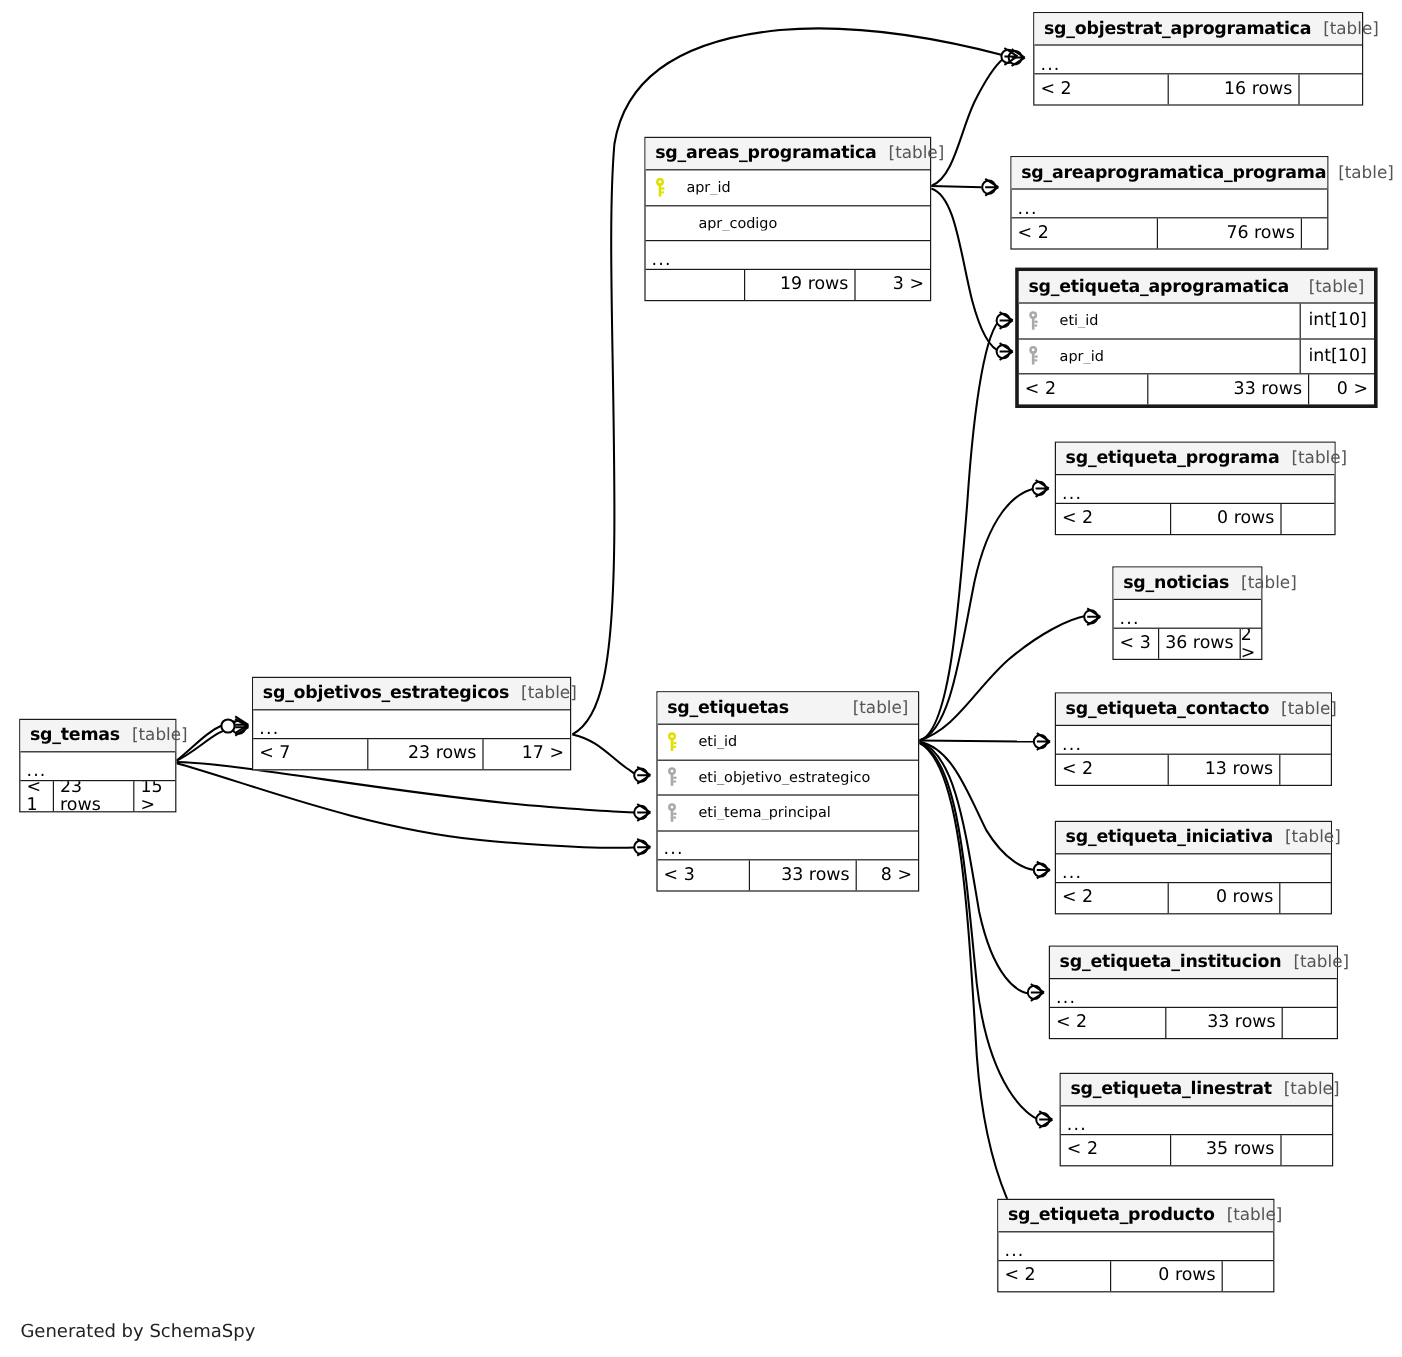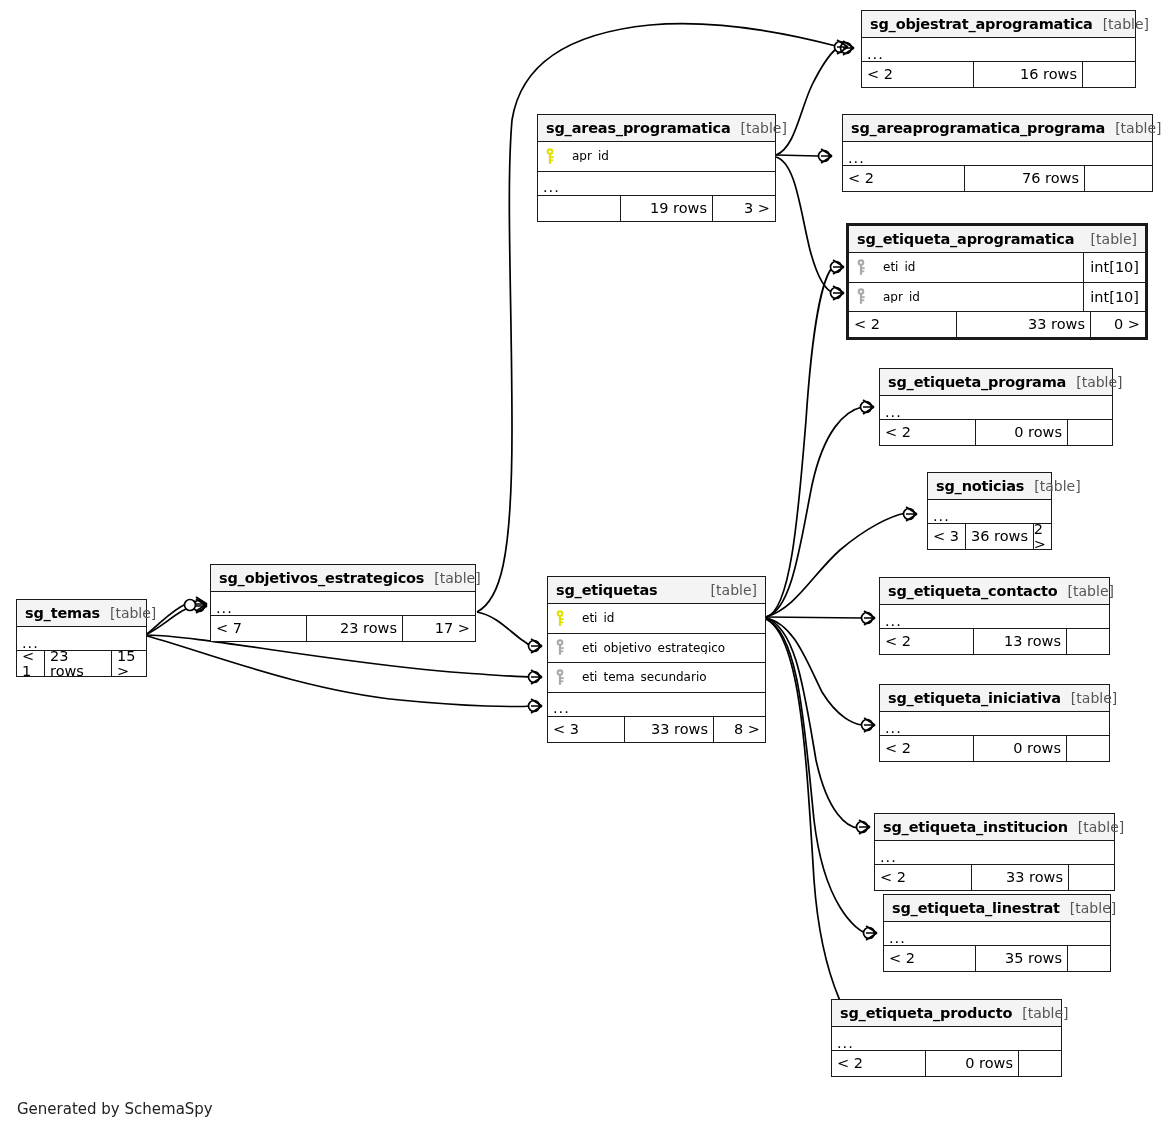--- a/index.html
+++ b/index.html
@@ -245,28 +245,32 @@
             <svg class="keyicon" width="12" height="17" viewBox="0 0 12 17">
               <circle cx="5" cy="3.6" r="3.3" fill="#e0e000"></circle>
               <circle cx="5" cy="3.6" r="1.2" fill="#ffffff"></circle>
               <rect x="3.9" y="5.6" width="2.2" height="10.2" fill="#e0e000"></rect>
               <rect x="6.1" y="8.2" width="2.6" height="1.9" fill="#e0e000"></rect>
               <rect x="6.1" y="11.4" width="2.2" height="1.8" fill="#e0e000"></rect>
             </svg>
           </span>
           <span class="row-name">apr_id</span>
         </div>
+        <div class="tbl-row">
+          <span class="row-key"></span>
+          <span class="row-name indent">apr_codigo</span>
+        </div>
         <div class="row-ellipsis">...</div>
         <div class="tbl-footer">
           <span class="foot-cell foot-left" style="width:83px"></span>
           <span class="foot-cell foot-mid" style="width:92px">19 rows</span>
           <span class="foot-cell foot-right" style="flex:1">3 &gt;</span>
         </div>
       </div>
-      <div class="table-node" style="left: 842px; top: 114px; width: 311px;">
+      <div class="table-node" style="left: 842px; top: 130px; width: 265px;">
         <div class="tbl-header">
           <span class="tbl-name">sg_areaprogramatica_programa</span>
           <span class="tbl-kind">[table]</span>
         </div>
         <div class="row-ellipsis">...</div>
         <div class="tbl-footer">
           <span class="foot-cell foot-left" style="width:122px">&lt; 2</span>
           <span class="foot-cell foot-mid" style="width:120px">76 rows</span>
           <span class="foot-cell foot-right" style="flex:1"></span>
         </div>
@@ -349,21 +353,21 @@
           <span class="tbl-name">sg_etiqueta_iniciativa</span>
           <span class="tbl-kind">[table]</span>
         </div>
         <div class="row-ellipsis">...</div>
         <div class="tbl-footer">
           <span class="foot-cell foot-left" style="width:94px">&lt; 2</span>
           <span class="foot-cell foot-mid" style="width:93px">0 rows</span>
           <span class="foot-cell foot-right" style="flex:1"></span>
         </div>
       </div>
-      <div class="table-node" style="left: 874px; top: 813px; width: 241px;">
+      <div class="table-node" style="left: 874px; top: 788px; width: 241px;">
         <div class="tbl-header">
           <span class="tbl-name">sg_etiqueta_institucion</span>
           <span class="tbl-kind">[table]</span>
         </div>
         <div class="row-ellipsis">...</div>
         <div class="tbl-footer">
           <span class="foot-cell foot-left" style="width:97px">&lt; 2</span>
           <span class="foot-cell foot-mid" style="width:97px">33 rows</span>
           <span class="foot-cell foot-right" style="flex:1"></span>
         </div>
@@ -424,21 +428,21 @@
         <div class="tbl-row">
           <span class="row-key">
             <svg class="keyicon" width="12" height="17" viewBox="0 0 12 17">
               <circle cx="5" cy="3.6" r="3.3" fill="#a9a9a9"></circle>
               <circle cx="5" cy="3.6" r="1.2" fill="#ffffff"></circle>
               <rect x="3.9" y="5.6" width="2.2" height="10.2" fill="#a9a9a9"></rect>
               <rect x="6.1" y="8.2" width="2.6" height="1.9" fill="#a9a9a9"></rect>
               <rect x="6.1" y="11.4" width="2.2" height="1.8" fill="#a9a9a9"></rect>
             </svg>
           </span>
-          <span class="row-name">eti_tema_secundario</span>
+          <span class="row-name">eti_tema_principal</span>
         </div>
         <div class="row-ellipsis">...</div>
         <div class="tbl-footer">
           <span class="foot-cell foot-left" style="width:77px">&lt; 3</span>
           <span class="foot-cell foot-mid" style="width:89px">33 rows</span>
           <span class="foot-cell foot-right" style="flex:1">8 &gt;</span>
         </div>
       </div>
       <div class="table-node" style="left: 210px; top: 564px; width: 266px;">
         <div class="tbl-header">

